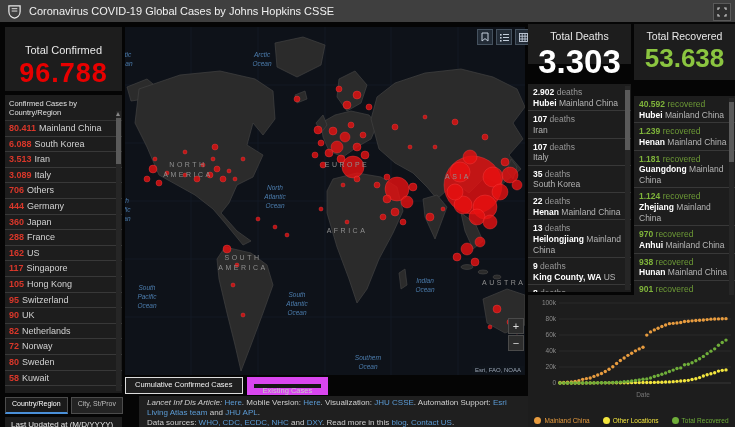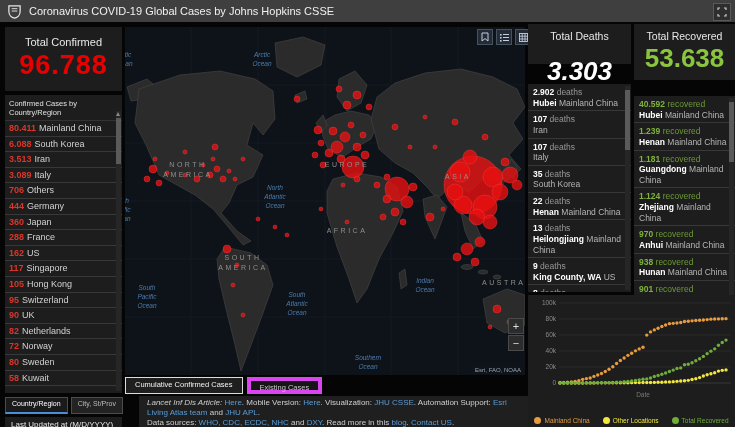--- a/index.html
+++ b/index.html
@@ -8,21 +8,21 @@
   .panel{position:absolute;background:#1d1d1d;}
   
   #hdr{position:absolute;left:0;top:0;width:735px;height:22px;background:#3f3f3f;
        display:flex;align-items:center;gap:7px;padding-left:7px;box-sizing:border-box;}
   #hdr .title{font-size:11px;color:#f0f0f0;}
   #hdr .logo{width:15px;height:15px;flex:0 0 auto;}
   #hdr .expand{position:absolute;right:4px;top:3px;width:16px;height:16px;background:#2e2e2e;
        border:1px solid #5a5a5a;color:#ccc;display:flex;align-items:center;justify-content:center;}
   
   #conf-sum{left:5px;top:27px;width:117px;height:64px;text-align:center;}
-  #conf-sum .t{font-size:11px;color:#e8e8e8;margin-top:9px;}
+  #conf-sum .t{font-size:11px;color:#e8e8e8;margin-top:17px;}
   #conf-sum .v{font-size:27px;font-weight:bold;color:#e80000;margin-top:2px;letter-spacing:1px;}
   
   #conf-list{left:5px;top:95px;width:117px;height:298px;overflow:hidden;}
   #conf-list .hd{font-size:7.5px;color:#e0e0e0;padding:4px 3px 3px 4px;border-bottom:1px solid #333;}
   .crow{padding:2px 4px 1px 4px;border-bottom:1px solid #383838;font-size:9px;height:11.6px;
         white-space:nowrap;overflow:hidden;}
   .cnum{color:#d9372a;font-weight:bold;margin-right:3px;}
   .cname{color:#d2d2d2;}
   
   .sbar{position:absolute;width:5px;background:#262626;}
@@ -44,32 +44,32 @@
   #map-toolbar{position:absolute;left:477px;top:29px;display:flex;gap:3px;}
   #map-toolbar .mbtn{width:14px;height:14px;background:#222b36;border:1px solid #45525f;
         display:flex;align-items:center;justify-content:center;}
   #map-zoom{position:absolute;left:508px;top:318px;width:16px;}
   #map-zoom .zbtn{width:16px;height:16px;background:#2c2c2c;border:1px solid #4a4a4a;color:#ddd;
         font-size:11px;text-align:center;line-height:14px;box-sizing:border-box;margin-bottom:1px;}
   #map-attr{position:absolute;right:1px;bottom:1px;background:#10151ccc;color:#9aa5b5;
         font-size:6px;padding:1px 3px;left:auto;}
   
   #map-tabs{position:absolute;left:125px;top:377px;width:400px;height:17px;display:flex;gap:4px;}
-  #map-tabs .tab{font-size:7.5px;color:#c8c8c8;background:#161616;border:4px solid #d946ef;
+  #map-tabs .tab{font-size:7.5px;color:#c8c8c8;background:#161616;border:7px solid #d946ef;
         padding:2px 9px;white-space:nowrap;}
   #map-tabs .tab.active{color:#f2f2f2;border:1px solid #dcdcdc;background:#1f1f1f;}
   
   #footer{left:125px;top:396px;width:400px;height:31px;padding:2px 12px 0 8px;box-sizing:border-box;
         font-size:8px;line-height:1.28;color:#cfcfcf;overflow:hidden;background:#1f1f1f;margin-left:14px;}
   #footer .link{color:#5b9bd5;}
   #footer .italic{font-style:italic;}
   
   #death-sum{left:528px;top:24px;width:103px;height:40px;text-align:center;}
   #death-sum .t{font-size:10.5px;color:#e8e8e8;margin-top:6px;}
-  #death-sum .v{font-size:26px;font-weight:bold;color:#ffffff;margin-top:14px;font-style:italic;}
+  #death-sum .v{font-size:33px;font-weight:bold;color:#ffffff;margin-top:1px;}
   #recov-sum{left:634px;top:24px;width:101px;height:56px;text-align:center;}
   #recov-sum .t{font-size:10.5px;color:#e8e8e8;margin-top:6px;}
   #recov-sum .v{font-size:26px;font-weight:bold;color:#8bc540;margin-top:1px;}
   #death-list{left:528px;top:84px;width:103px;height:208px;overflow:hidden;}
   #recov-list{left:634px;top:96px;width:101px;height:208px;overflow:hidden;}
   .drow{padding:3px 8px 2px 5px;border-bottom:1px solid #383838;font-size:8.5px;line-height:1.25;}
   .dcount{color:#fff;font-weight:bold;}
   .dunit{color:#979797;}
   .rcount{color:#7fb43a;font-weight:bold;}
   .runit{color:#6d9a36;}

